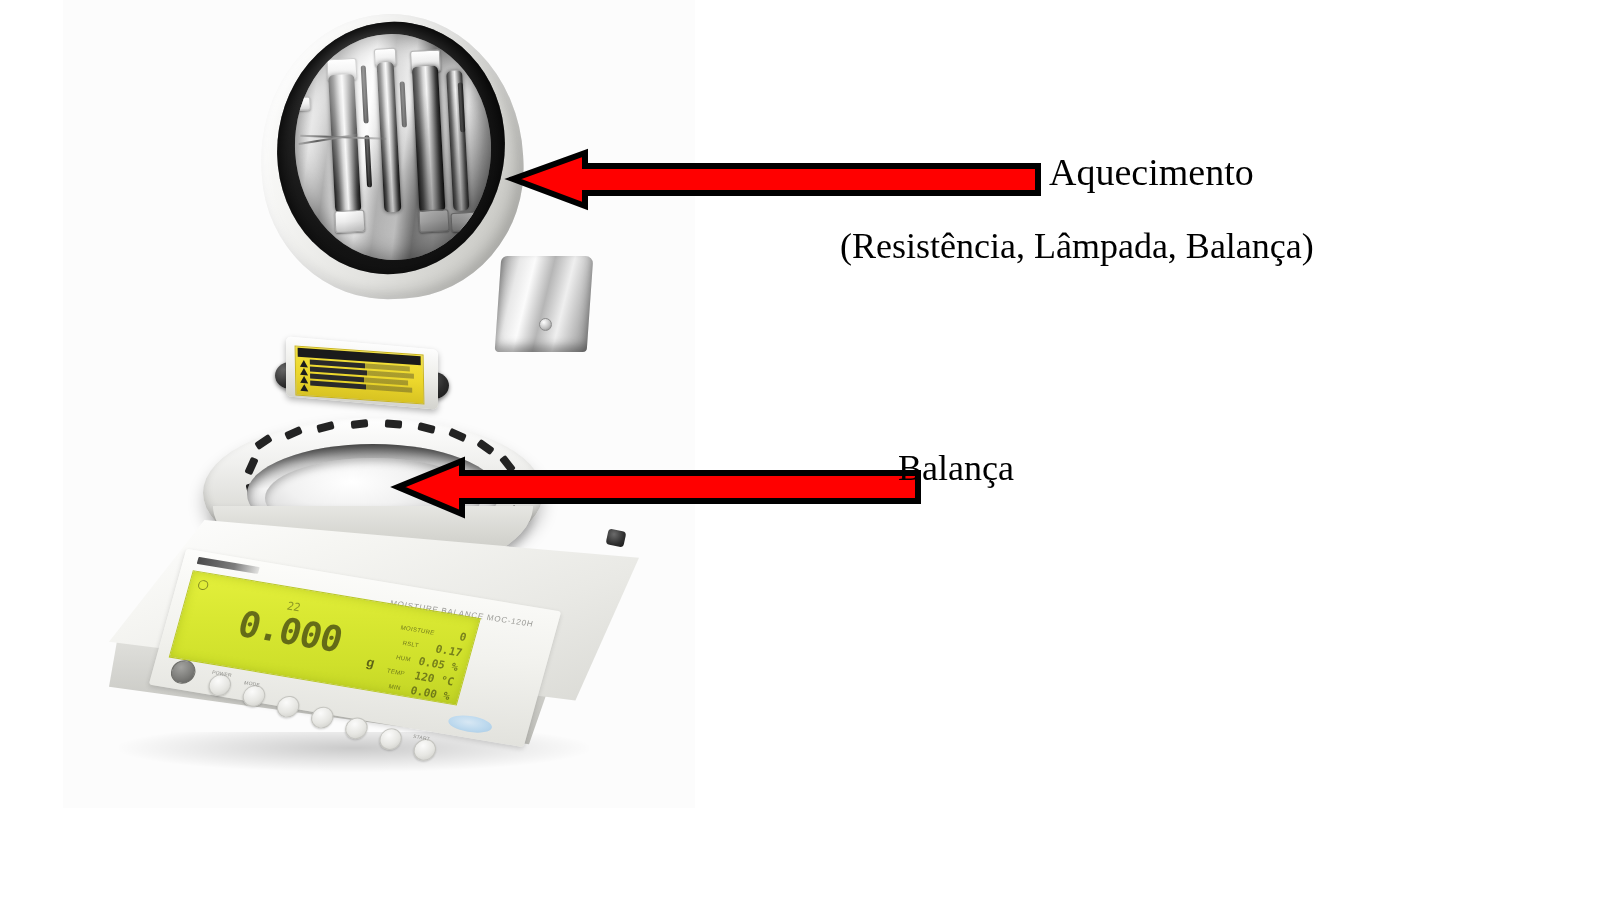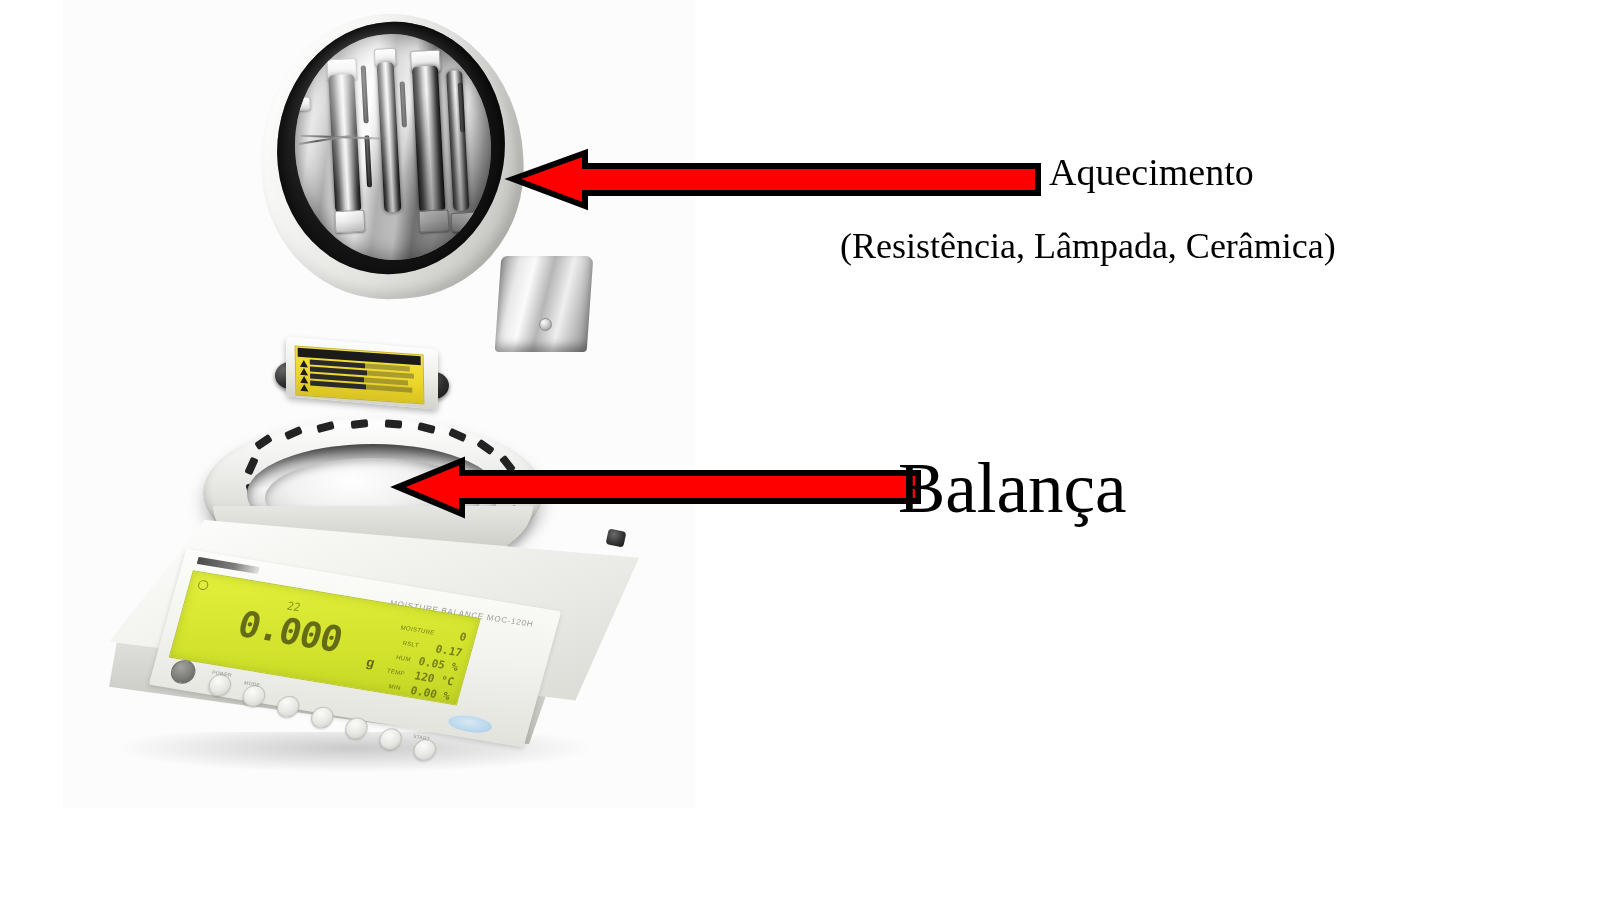--- a/index.html
+++ b/index.html
@@ -377,21 +377,21 @@
   
   .label-text {
     position: absolute;
     color: #000000;
     font-family: Liberation Serif, serif;
     white-space: nowrap;
     line-height: 1.1;
   }
   #label-aquecimento { left: 1049px; top: 152px; font-size: 38px; }
   #label-detalhe     { left: 840px;  top: 227px; font-size: 36px; }
-  #label-balanca     { left: 898px;  top: 449px; font-size: 71px; }
+  #label-balanca     { left: 898px;  top: 449px; font-size: 36px; }
 </style>
 </head>
 <body>
 
 <div id="photo-region">
 
   <div class="heat-unit">
     <div class="dome-shell"></div>
     <div class="dome-rim"></div>
     <div class="reflector">
@@ -524,14 +524,14 @@
 
 <svg class="arrow" style="left:505px; top:145px;" width="545" height="70" viewBox="0 0 545 70">
   <polygon points="8,34 80,8 80,21 533,21 533,48 80,48 80,61" fill="#ff0000" stroke="#000000" stroke-width="6" stroke-linejoin="miter"></polygon>
 </svg>
 
 <svg class="arrow" style="left:390px; top:453px;" width="545" height="70" viewBox="0 0 545 70">
   <polygon points="8,34 72,8 72,20 528,20 528,48 72,48 72,61" fill="#ff0000" stroke="#000000" stroke-width="6" stroke-linejoin="miter"></polygon>
 </svg>
 
 <div id="label-aquecimento" class="label-text">Aquecimento</div>
-<div id="label-detalhe" class="label-text">(Resistência, Lâmpada, Cerâmica)</div>
+<div id="label-detalhe" class="label-text">(Resistência, Lâmpada, Balança)</div>
 <div id="label-balanca" class="label-text">Balança</div>
 
 </body></html>

